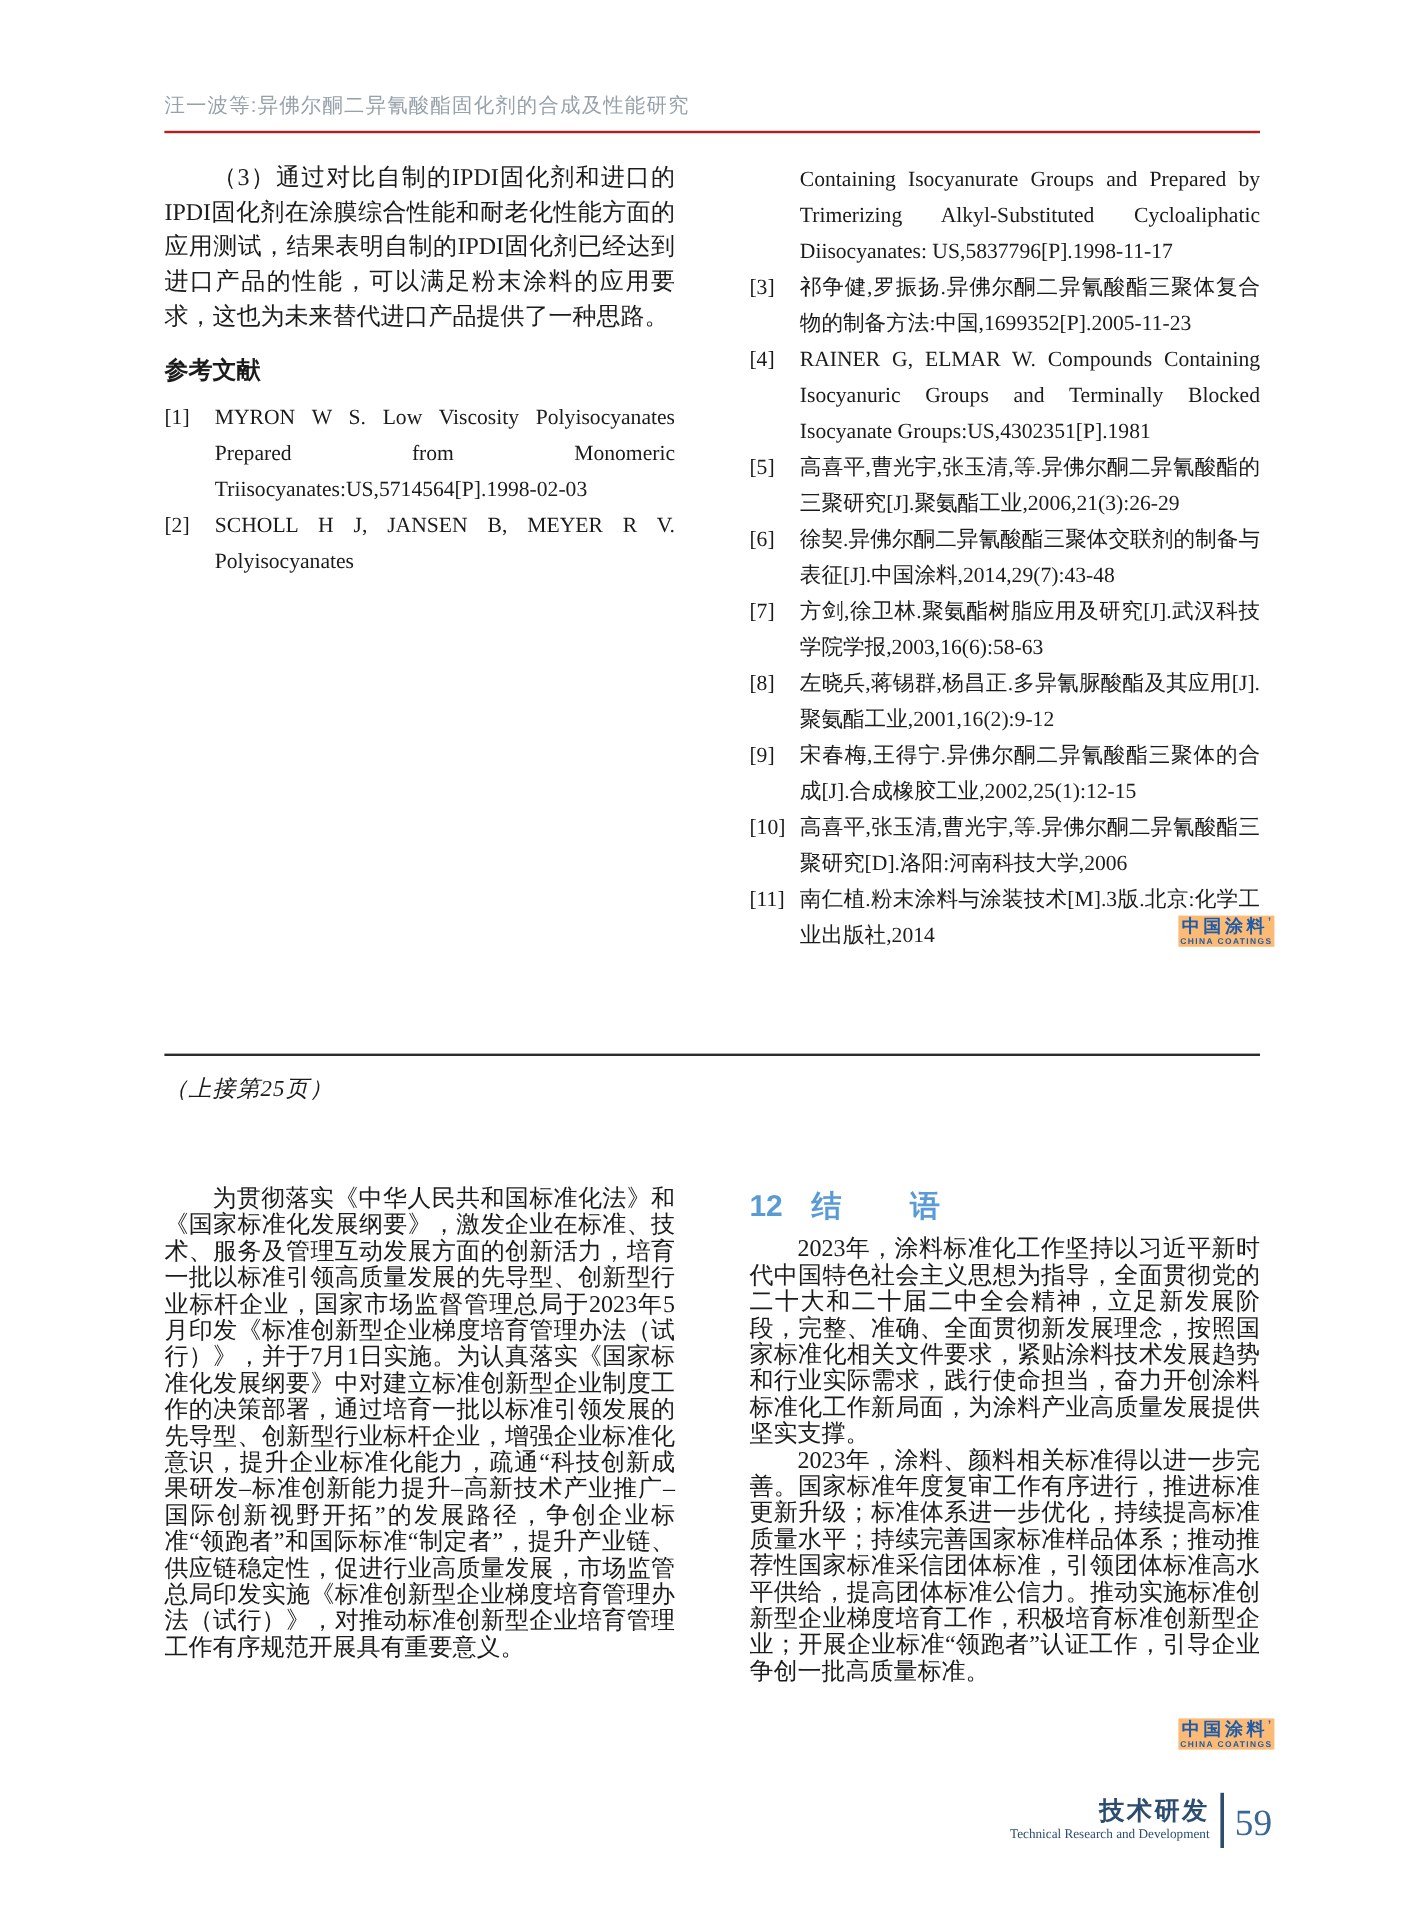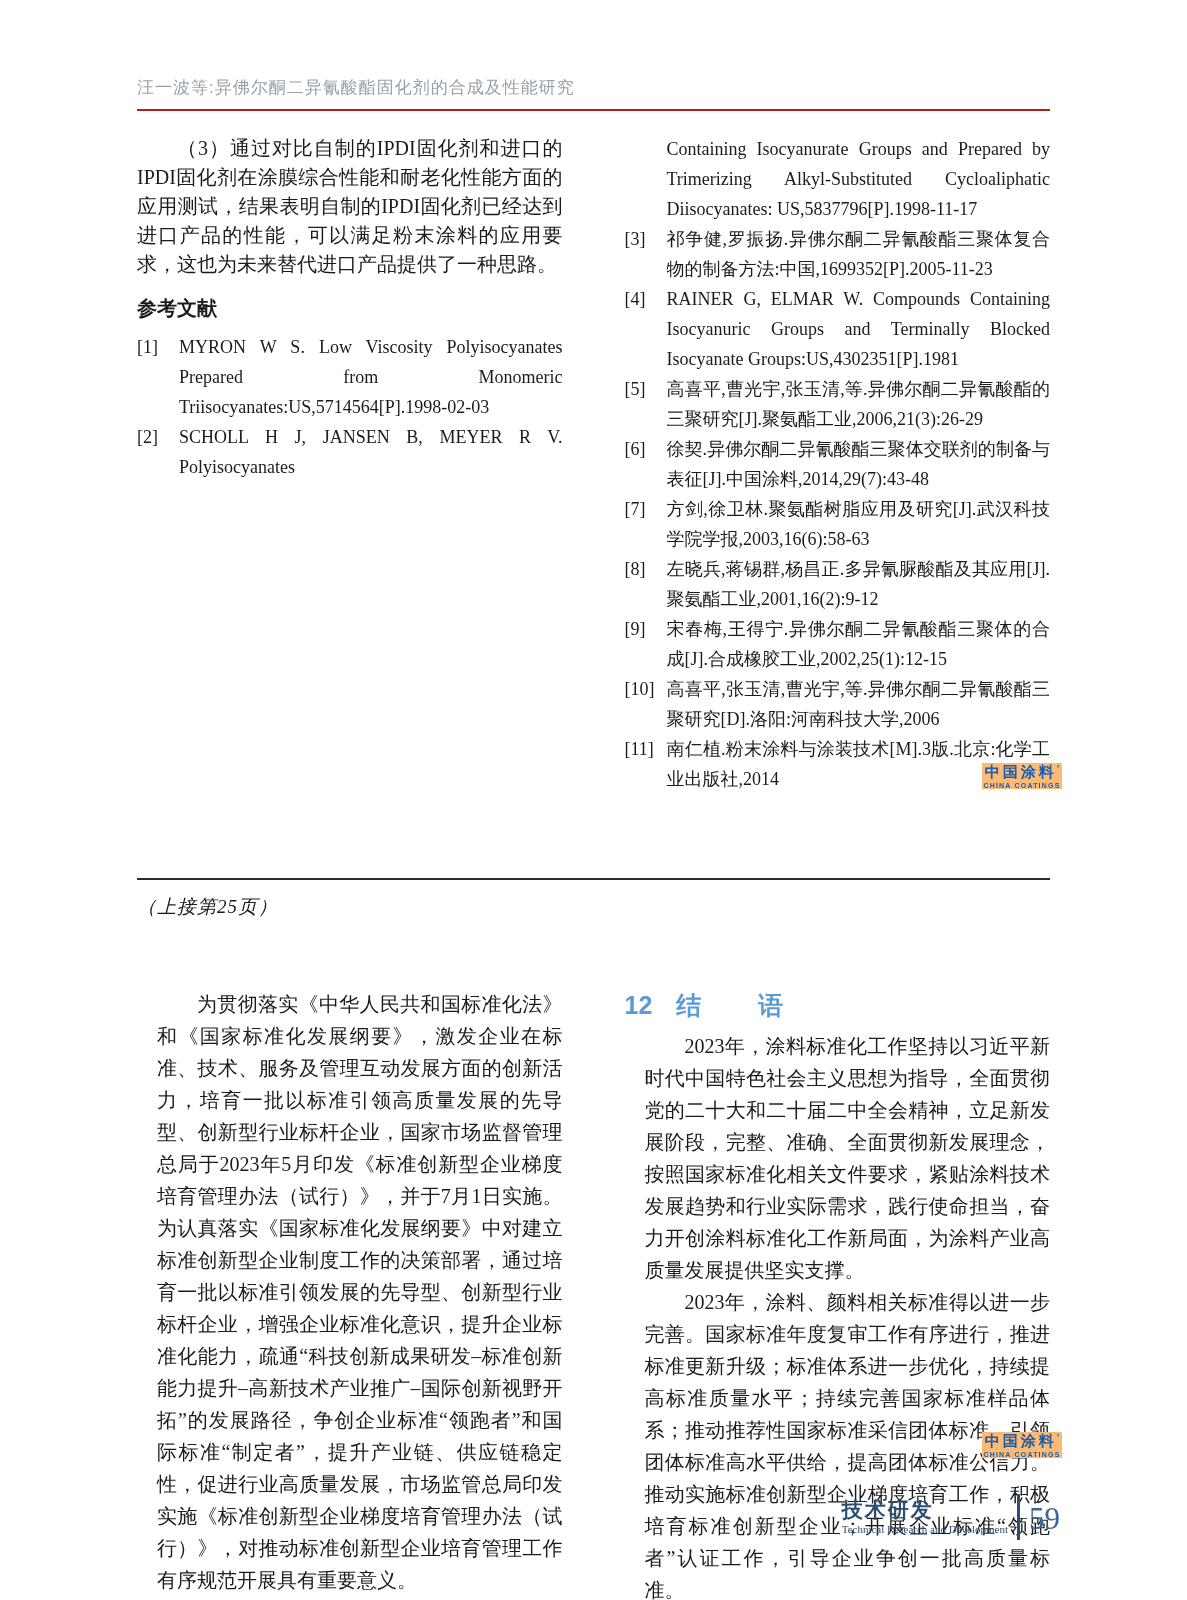--- a/index.html
+++ b/index.html
@@ -19,21 +19,21 @@
   
   .two-cols { position:absolute; left:137px; width:913px; display:flex; gap:62px; }
   .col { flex:1 1 0; min-width:0; }
   .top-section { top:134px; }
   .bottom-section { top:988px; }
 
   .para {
     font-size:20px; line-height:29px; text-align:justify; text-indent:2em;
     color:#1b1b1b;
   }
-  .bottom-section .para { line-height:32px;margin-left:20px; }
+  .bottom-section .para { line-height:22px; }
 
   
   .refs-heading {
     text-align:left; font-weight:bold; font-size:20px; margin:16px 0 10px 0;
   }
   .ref { display:flex; font-size:18px; line-height:30px; }
   .ref-label { width:42px; flex:0 0 42px; }
   .ref-text { flex:1 1 auto; text-align:justify; min-width:0;font-family:Liberation Serif, serif; }
 
   
@@ -64,21 +64,21 @@
   .cc-logo-mark { font-size:9px; vertical-align:top; letter-spacing:0; }
   .cc-logo-en { font-weight:bold; font-size:7px; letter-spacing:1.2px; white-space:nowrap; }
   .cc-logo-1 { left:982px; top:763px; }
   .cc-logo-2 { left:982px; top:1432px; }
 
   
   .footer {
     position:absolute; top:1494px; right:127px;
     display:flex; align-items:center; gap:9px;
   }
-  .footer-titles { text-align:left; color:#2d4d70; }
+  .footer-titles { text-align:right; color:#2d4d70; }
   .footer-cn {
     font-family:"Liberation Sans","DejaVu Sans",sans-serif;
     font-weight:bold; font-size:21px; line-height:24px; letter-spacing:2px;
   }
   .footer-en { font-size:11px; line-height:14px; color:#2d4d70; }
   .footer-bar { width:3px; height:46px; background:#2d4d70; }
   .footer-num {
     font-size:31px; color:#3a6795; font-family:"Liberation Serif","DejaVu Serif",serif;
     padding-top:4px;
   }

